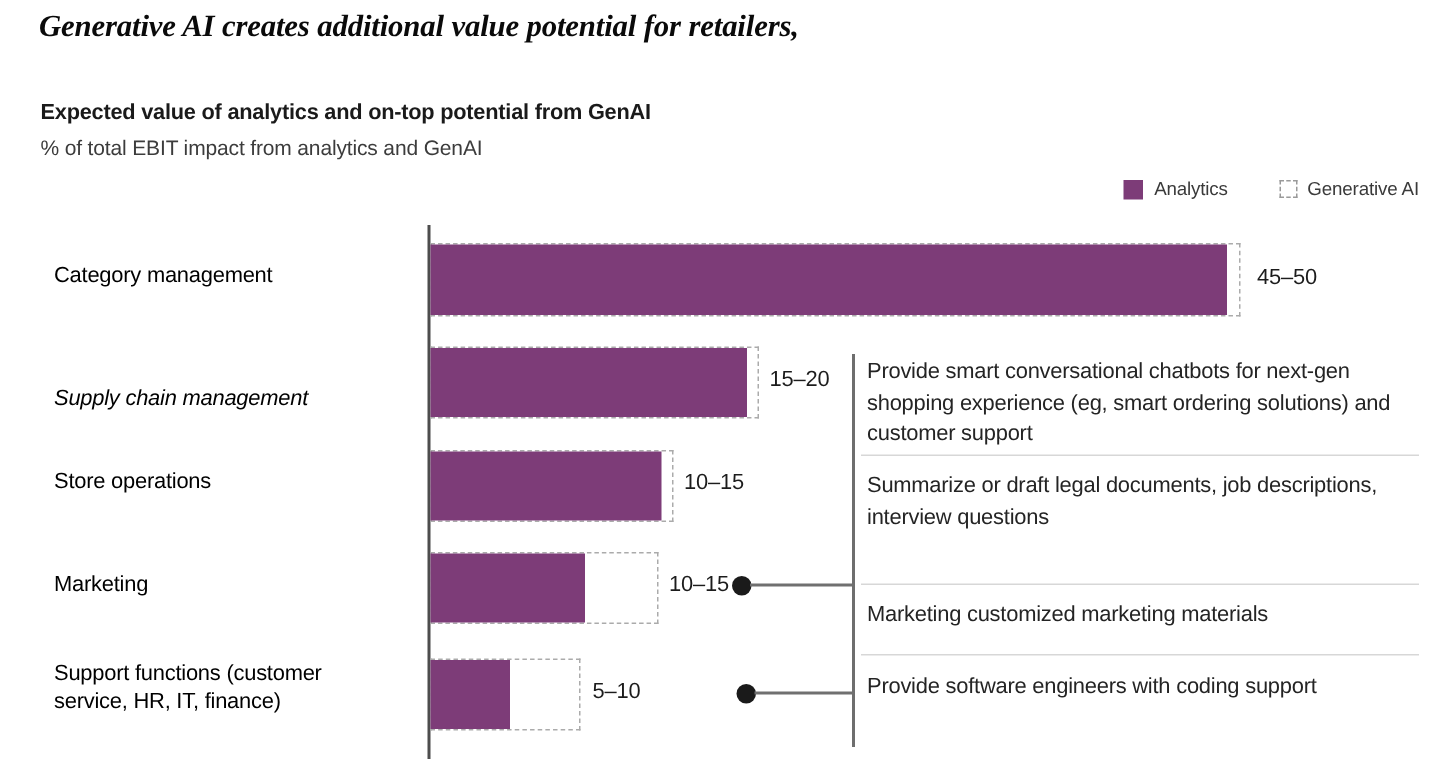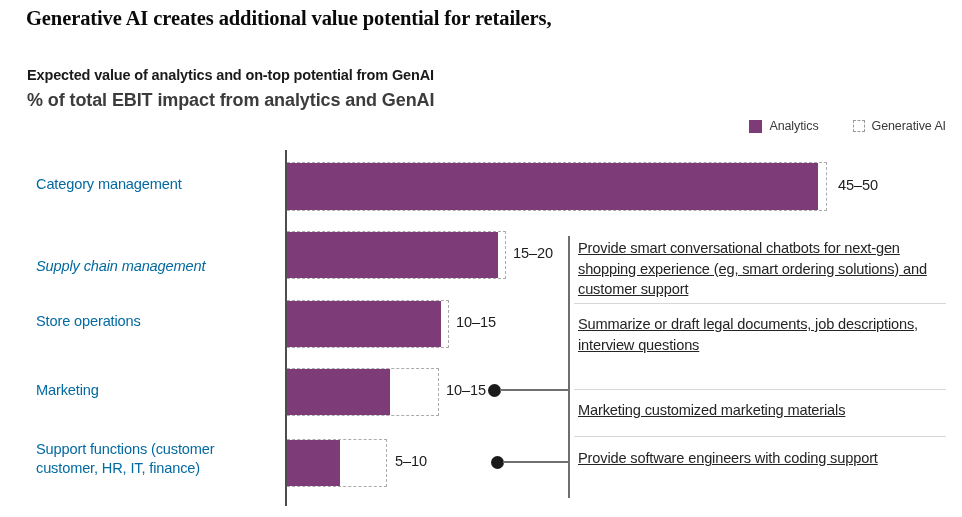--- a/index.html
+++ b/index.html
@@ -22,38 +22,38 @@
     left: 26px;
     top: 6px;
     width: 700px;
     font-family: "Liberation Serif", serif;
     font-weight: bold;
     font-size: 20.5px;
     line-height: 24.5px;
     color: #0a0a0a;
     letter-spacing: -0.1px;
   }
-  #headline .hl-line { display: block; white-space: nowrap; }
+  #headline .hl-line { display: block; white-space: nowrap; font-style: italic; }
 
   
   #exhibit-title {
     position: absolute;
     left: 27px;
     top: 67px;
     font-size: 14.5px;
     font-weight: bold;
     color: #1a1a1a;
     letter-spacing: -0.15px;
   }
   #exhibit-subtitle {
     position: absolute;
     left: 27px;
     top: 90px;
-    font-size: 18px;
-    font-weight: bold;
+    font-size: 14px;
+    font-weight: normal;
     color: #3c3c3c;
     letter-spacing: -0.1px;
   }
 
   
   #legend {
     position: absolute;
     right: 16px;
     top: 119px;
     display: flex;
@@ -101,21 +101,21 @@
     width: 2.2px;
     height: 356px;
     background: #4d4d4d;
   }
 
   .cat-label {
     position: absolute;
     left: 36px;
     width: 240px;
     font-size: 14.6px;
-    color: #0369a1;
+    color: #000000;
     line-height: 19px;
     letter-spacing: -0.15px;
   }
 
   .bar-row {
     position: absolute;
     left: 287px;
   }
   .bar-solid {
     position: absolute;
@@ -150,21 +150,20 @@
     background: #6e6e6e;
   }
   .ann-block {
     position: absolute;
     left: 578px;
     width: 372px;
     font-size: 14.6px;
     color: #242424;
     line-height: 20.5px;
     letter-spacing: -0.15px;
-    text-decoration: underline;
   }
   .ann-rule {
     position: absolute;
     left: 574px;
     width: 372px;
     height: 1px;
     background: #d7d7d7;
   }
 
   
@@ -229,21 +228,21 @@
         <div class="bar-ghost" style="left: 0px; width: 100px;"></div>
         <div class="bar-solid" style="width: 53px;"></div>
       </div>
       <div class="bar-value" style="left: 395px; top: 453px;">5–10</div>
     </div>
   <div id="cat-labels-container">
       <div class="cat-label" style="top: 175px;">Category management</div>
       <div class="cat-label" style="top: 257px; font-style: italic;">Supply chain management</div>
       <div class="cat-label" style="top: 312px;">Store operations</div>
       <div class="cat-label" style="top: 381px;">Marketing</div>
-      <div class="cat-label" style="top: 440px;">Support functions (customer<br><span>customer, HR, IT, finance)</span></div>
+      <div class="cat-label" style="top: 440px;">Support functions (customer<br><span>service, HR, IT, finance)</span></div>
     </div>
 
   <div id="ann-divider"></div>
   <div id="ann-rules-container">
       <div class="ann-rule" style="top: 303px;"></div>
       <div class="ann-rule" style="top: 389px;"></div>
       <div class="ann-rule" style="top: 436px;"></div>
     </div>
   <div id="ann-container">
       <div class="ann-block" style="top: 238px;">Provide smart conversational chatbots for next-gen shopping experience (eg, smart ordering solutions) and customer support</div>

